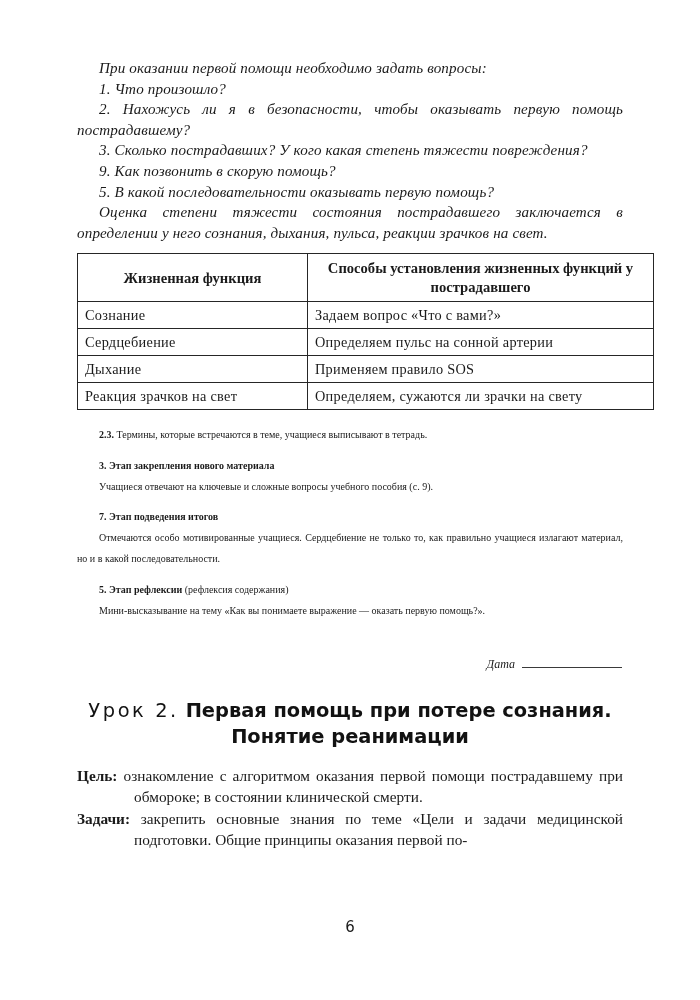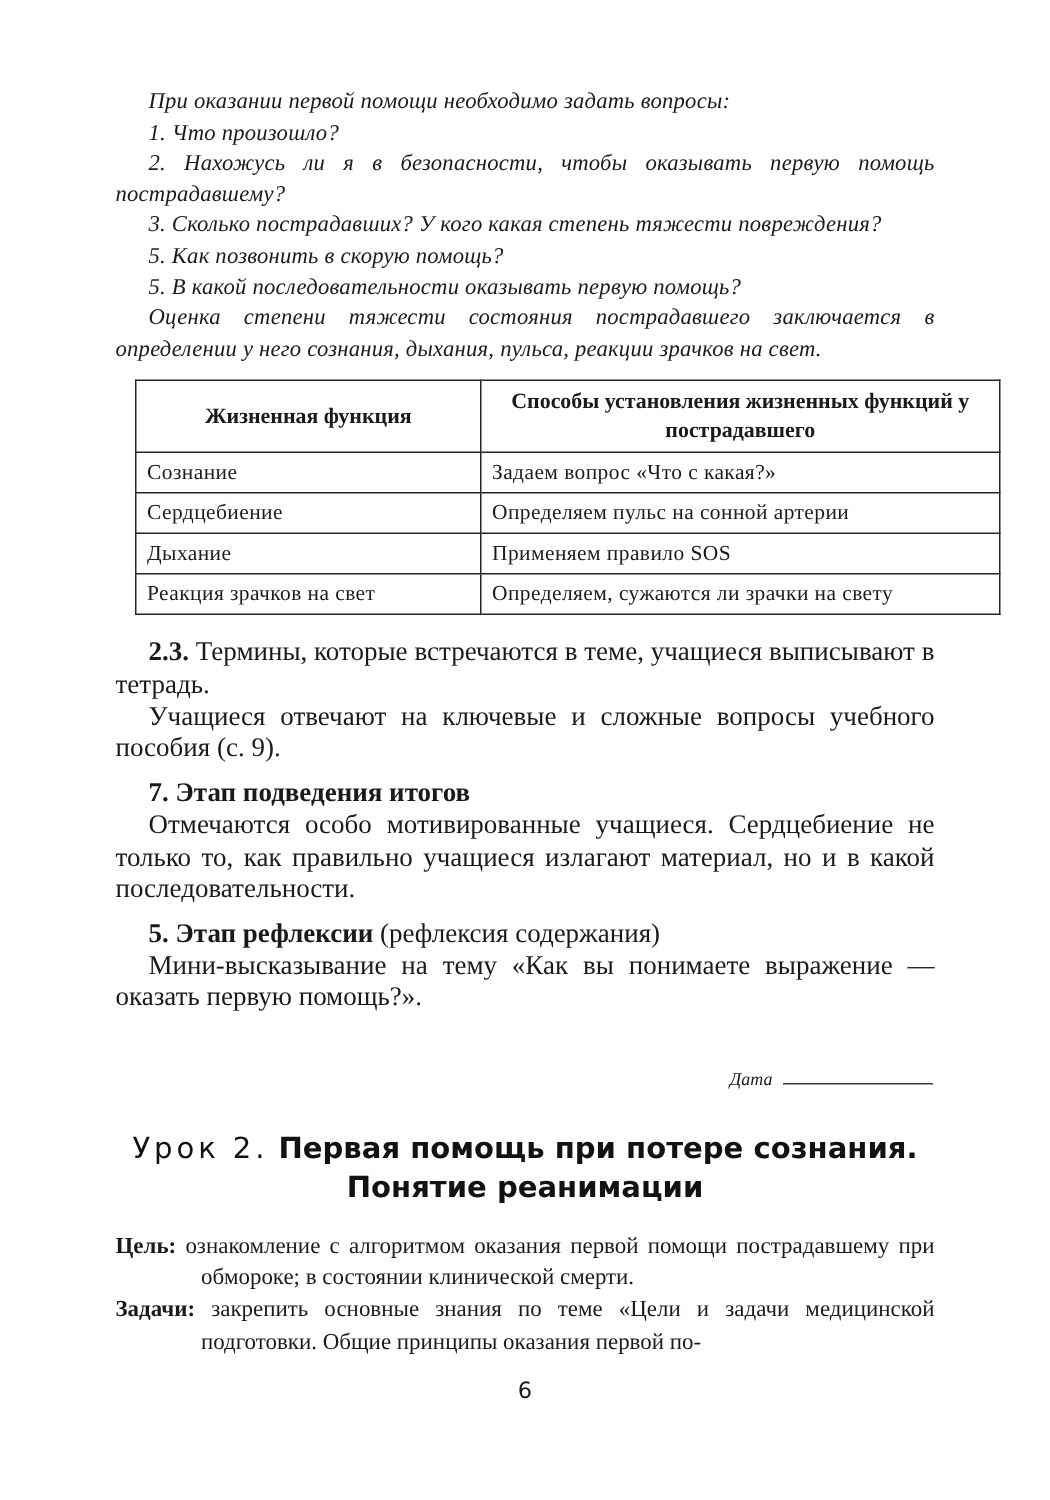--- a/index.html
+++ b/index.html
@@ -44,21 +44,20 @@
     margin: 0;
     text-indent: 22px;
   }
   .ital-last {
     text-align: justify;
   }
 
   
   .tbl-wrap {
     margin-top: 10px;
-    margin-left: 13px;
   }
   table.fn-table {
     border-collapse: collapse;
     width: 546px;
     table-layout: fixed;
     font-size: 14.3px;
     color: #1a1a1a;
   }
   table.fn-table td, table.fn-table th {
     border: 1.6px solid #262626;
@@ -77,21 +76,21 @@
     text-align: left;
     line-height: 19px;
     height: 20px;
     letter-spacing: 0.02em;
   }
   .col-left  { width: 215px; }
   .col-right { width: 331px; }
 
   
   .body-block {
-    font-size: 18px;
+    font-size: 10px;
     line-height: 21.2px;
     text-align: justify;
     margin-top: 14px;
   }
   .body-block p {
     margin: 0;
     text-indent: 22px;
   }
   .body-block p.heading {
     font-weight: bold;
@@ -177,37 +176,37 @@
 
 <div class="page">
 
   <div class="content">
 
     <div class="italic-block">
       <p>При оказании первой помощи необходимо задать вопросы:</p>
       <p>1. Что произошло?</p>
       <p>2. Нахожусь ли я в безопасности, чтобы оказывать первую помощь пострадавшему?</p>
       <p>3. Сколько пострадавших? У кого какая степень тяжести повреждения?</p>
-      <p>5. Как позвонить в скорую помощь?</p>
+      <p>9. Как позвонить в скорую помощь?</p>
       <p>5. В какой последовательности оказывать первую помощь?</p>
       <p class="ital-last">Оценка степени тяжести состояния пострадавшего заключается в определении у него сознания, дыхания, пульса, реакции зрачков на свет.</p>
     </div>
 
     <div class="tbl-wrap">
       <table class="fn-table">
         <thead>
           <tr>
             <th class="col-left">Жизненная функция</th>
             <th class="col-right">Способы установления жизненных функций у пострадавшего</th>
           </tr>
         </thead>
         <tbody>
           <tr>
             <td>Сознание</td>
-            <td>Задаем вопрос «Что с какая?»</td>
+            <td>Задаем вопрос «Что с вами?»</td>
           </tr>
           <tr>
             <td>Сердцебиение</td>
             <td>Определяем пульс на сонной артерии</td>
           </tr>
           <tr>
             <td>Дыхание</td>
             <td>Применяем правило SOS</td>
           </tr>
           <tr>
@@ -215,20 +214,21 @@
             <td>Определяем, сужаются ли зрачки на свету</td>
           </tr>
         </tbody>
       </table>
     </div>
 
     <div class="body-block">
 
       <p class="para"><span class="b">2.3.</span><span> Термины, которые встречаются в теме, учащиеся выписывают в тетрадь.</span></p>
 
+      <p class="heading">3. Этап закрепления нового материала</p>
       <p class="para">Учащиеся отвечают на ключевые и сложные вопросы учебного пособия (с. 9).</p>
 
       <p class="heading">7. Этап подведения итогов</p>
       <p class="para">Отмечаются особо мотивированные учащиеся. Сердцебиение не только то, как правильно учащиеся излагают материал, но и в какой последовательности.</p>
 
       <p class="spaced"><span class="b">5. Этап рефлексии</span><span> (рефлексия содержания)</span></p>
       <p class="para">Мини-высказывание на тему «Как вы понимаете выражение — оказать первую помощь?».</p>
     </div>
 
     <div class="date-row">

